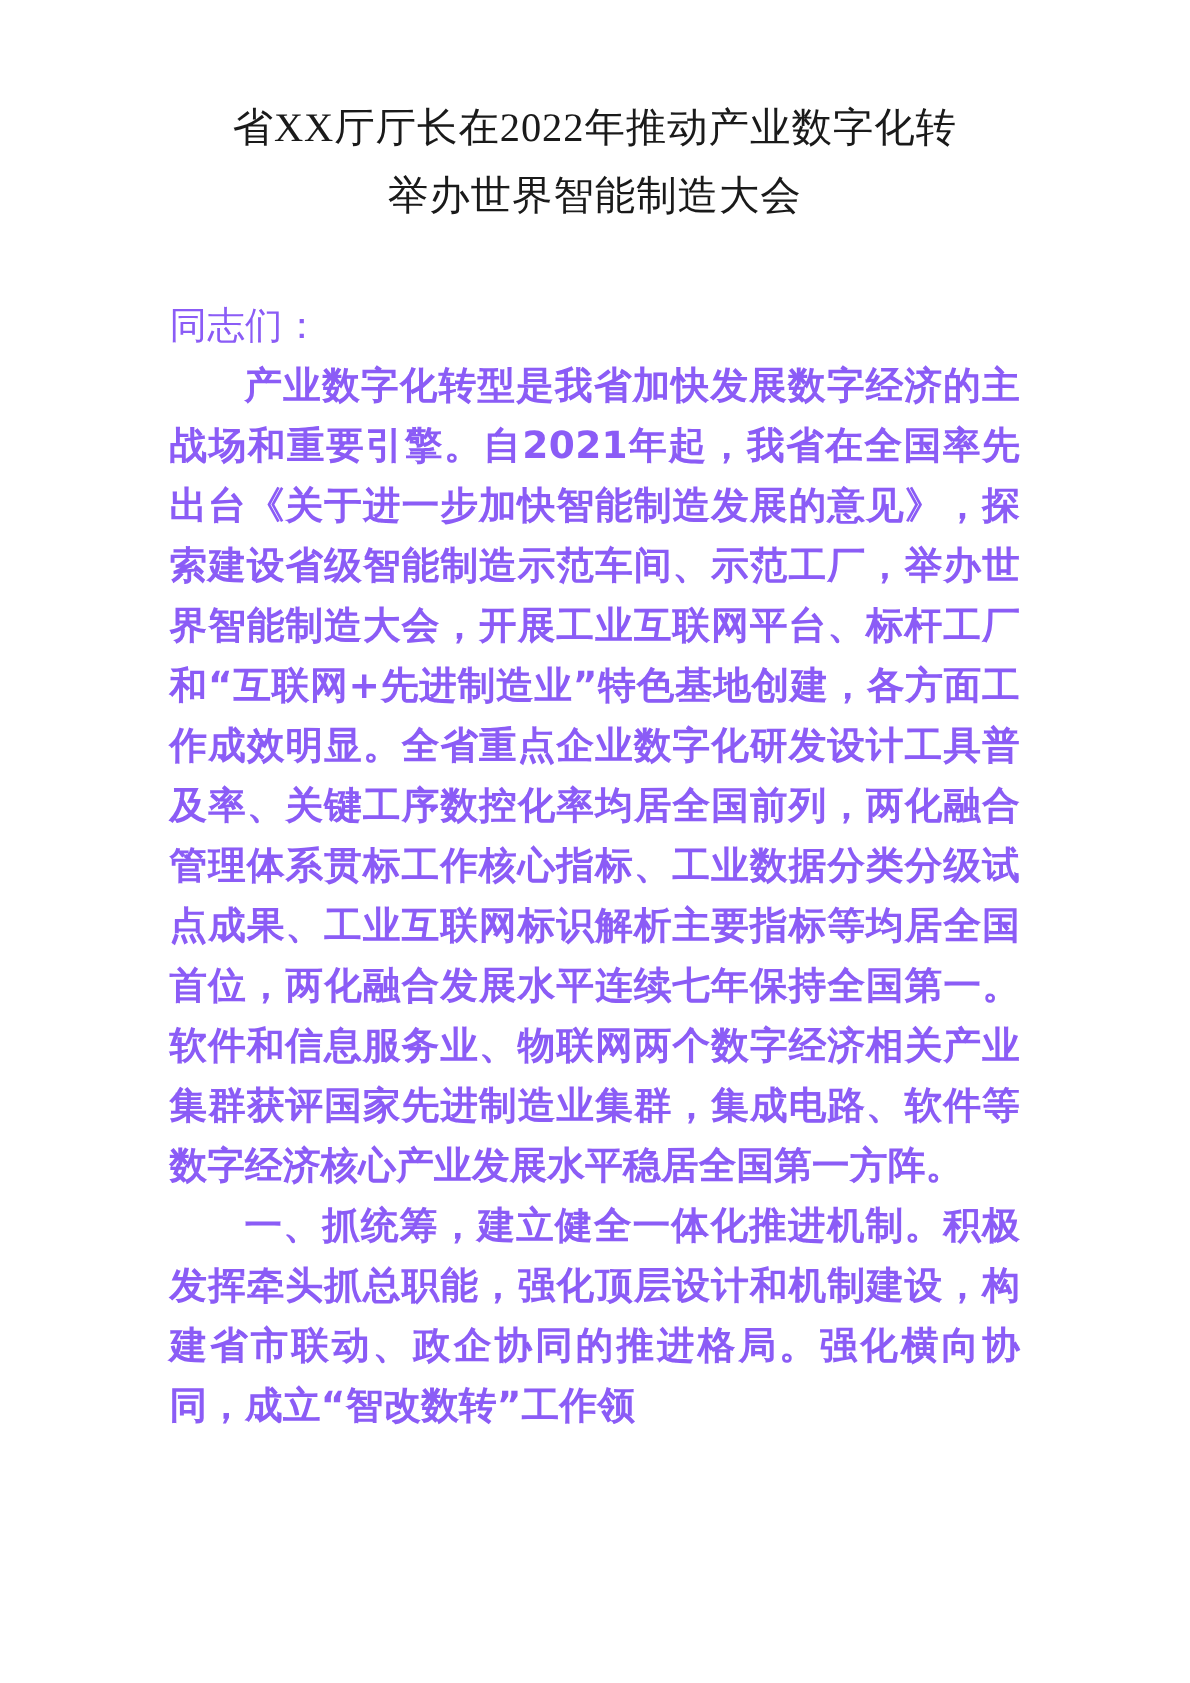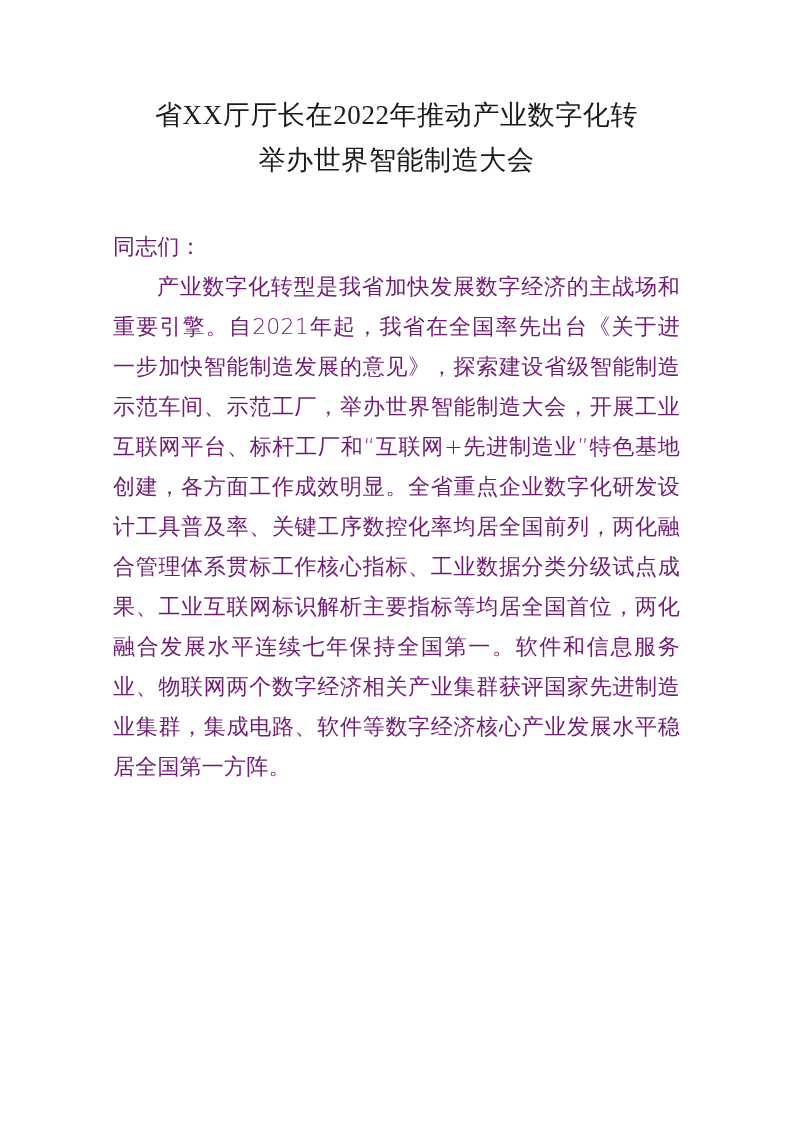--- a/index.html
+++ b/index.html
@@ -23,42 +23,43 @@
     width: 567px;
   }
   .doc-title {
     font-family: "Liberation Serif", "DejaVu Serif", serif;
     font-size: 27px;
     line-height: 45px;
     color: #1a1a1a;
     text-align: center;
     letter-spacing: 0.6px;
     margin: 0;
-    padding-top: 93px;
+    padding-top: 63px;
     font-weight: normal;
   }
   .doc-title .tline {
     display: block;
   }
   .body-block {
     padding-top: 44px;
   }
   p.para {
     font-family: "DejaVu Sans", "Liberation Sans", sans-serif;
-    font-size: 22px;
+    font-size: 25px;
     line-height: 40px;
-    color: #701a75;
+    color: #8b5cf6;
     margin: 0;
     text-align: justify;
     text-justify: inter-character;
     letter-spacing: 0.2px;
     font-weight: 300;
   }
   p.indent {
     text-indent: 2em;
+    font-weight: bold;
   }
   p.greeting {
     text-indent: 0;
   }
   .para-last {
     text-align: left;
   }
 </style>
 </head>
 <body>
@@ -67,16 +68,17 @@
   <div class="doc-body">
 
     <div class="doc-title">
       <span class="tline">省XX厅厅长在2022年推动产业数字化转</span>
       <span class="tline">举办世界智能制造大会</span>
     </div>
 
     <div class="body-block">
       <p class="para greeting">同志们：</p>
       <p class="para indent">产业数字化转型是我省加快发展数字经济的主战场和重要引擎。自2021年起，我省在全国率先出台《关于进一步加快智能制造发展的意见》，探索建设省级智能制造示范车间、示范工厂，举办世界智能制造大会，开展工业互联网平台、标杆工厂和“互联网+先进制造业”特色基地创建，各方面工作成效明显。全省重点企业数字化研发设计工具普及率、关键工序数控化率均居全国前列，两化融合管理体系贯标工作核心指标、工业数据分类分级试点成果、工业互联网标识解析主要指标等均居全国首位，两化融合发展水平连续七年保持全国第一。软件和信息服务业、物联网两个数字经济相关产业集群获评国家先进制造业集群，集成电路、软件等数字经济核心产业发展水平稳居全国第一方阵。</p>
+      <p class="para indent para-last">一、抓统筹，建立健全一体化推进机制。积极发挥牵头抓总职能，强化顶层设计和机制建设，构建省市联动、政企协同的推进格局。强化横向协同，成立“智改数转”工作领</p>
     </div>
 
   </div>
 </div>
 
 </body></html>

